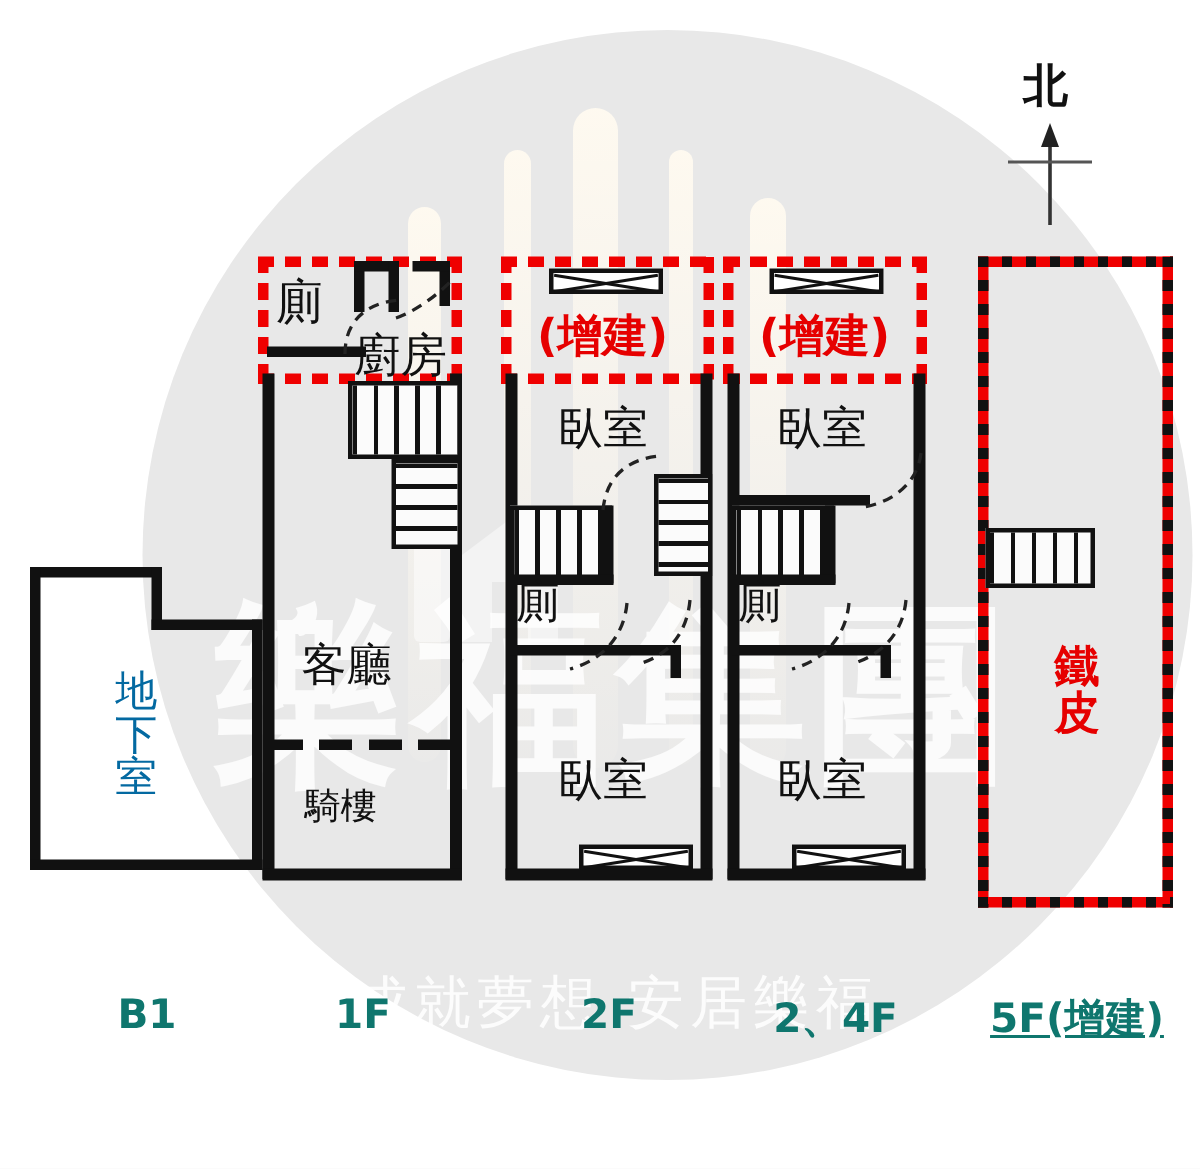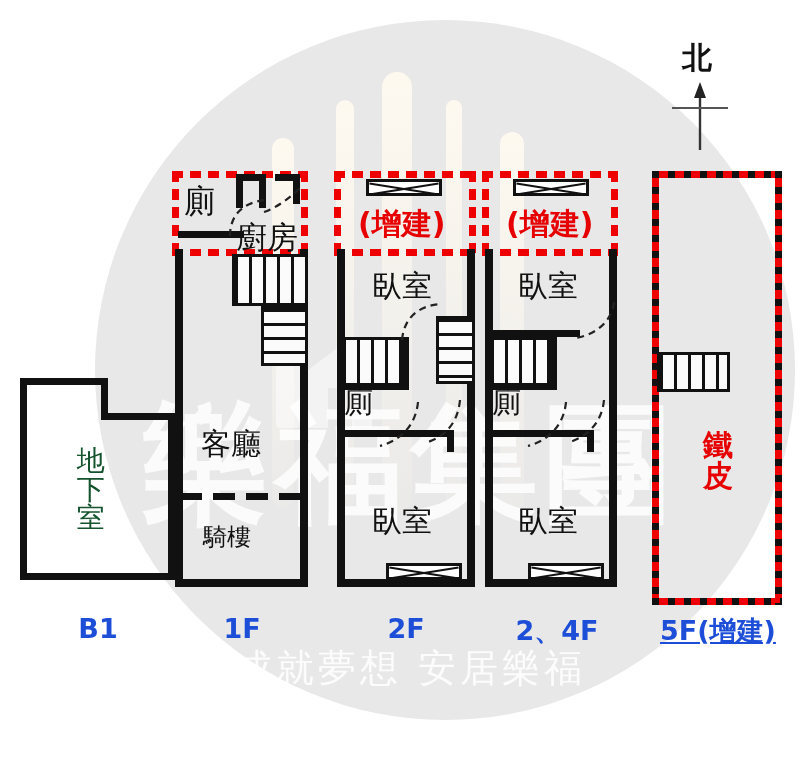--- a/index.html
+++ b/index.html
@@ -33,25 +33,25 @@
      background:repeating-linear-gradient(to right,#ef0000 0 11px,transparent 11px 18px);}
   .rdash-v{position:absolute;width:7px;
      background:repeating-linear-gradient(to bottom,#ef0000 0 11px,transparent 11px 18px);}
   .bdash-h{position:absolute;height:7px;
      background:repeating-linear-gradient(to right,#111 0 22px,transparent 22px 33px);}
 
   .redwall-h{position:absolute;height:7px;background:#ef0000;}
   .redwall-v{position:absolute;width:7px;background:#ef0000;}
 
   .lbl{position:absolute;color:#111;font-size:26px;line-height:1.08;white-space:nowrap;}
-  .lbl-v{position:absolute;color:#14532d;font-size:27px;line-height:1.02;
+  .lbl-v{position:absolute;color:#0369a1;font-size:27px;line-height:1.02;
          width:1.2em;text-align:center;}
   .lbl-red{position:absolute;color:#e60000;font-weight:700;white-space:nowrap;}
-  .floor-tag{position:absolute;color:#1d4ed8;font-weight:700;font-size:27px;
-             text-align:center;white-space:nowrap;}
+  .floor-tag{position:absolute;color:#0f766e;font-weight:700;font-size:27px;
+             text-align:center;white-space:nowrap;margin-top:48px;}
 
   
   .stair{position:absolute;border:3px solid #111;background:#fbfbfb;box-sizing:border-box;}
   .stair.vbars{background-image:repeating-linear-gradient(to right,#111 0 3px,transparent 3px 14px);}
   .stair.hbars{background-image:repeating-linear-gradient(to bottom,#111 0 3px,transparent 3px 14px);}
 
   
   .win{position:absolute;border:3px solid #111;background:#fff;box-sizing:border-box;}
   .win::before,.win::after{content:"";position:absolute;left:0;top:50%;width:100%;height:2px;
       background:#111;transform-origin:center;}

